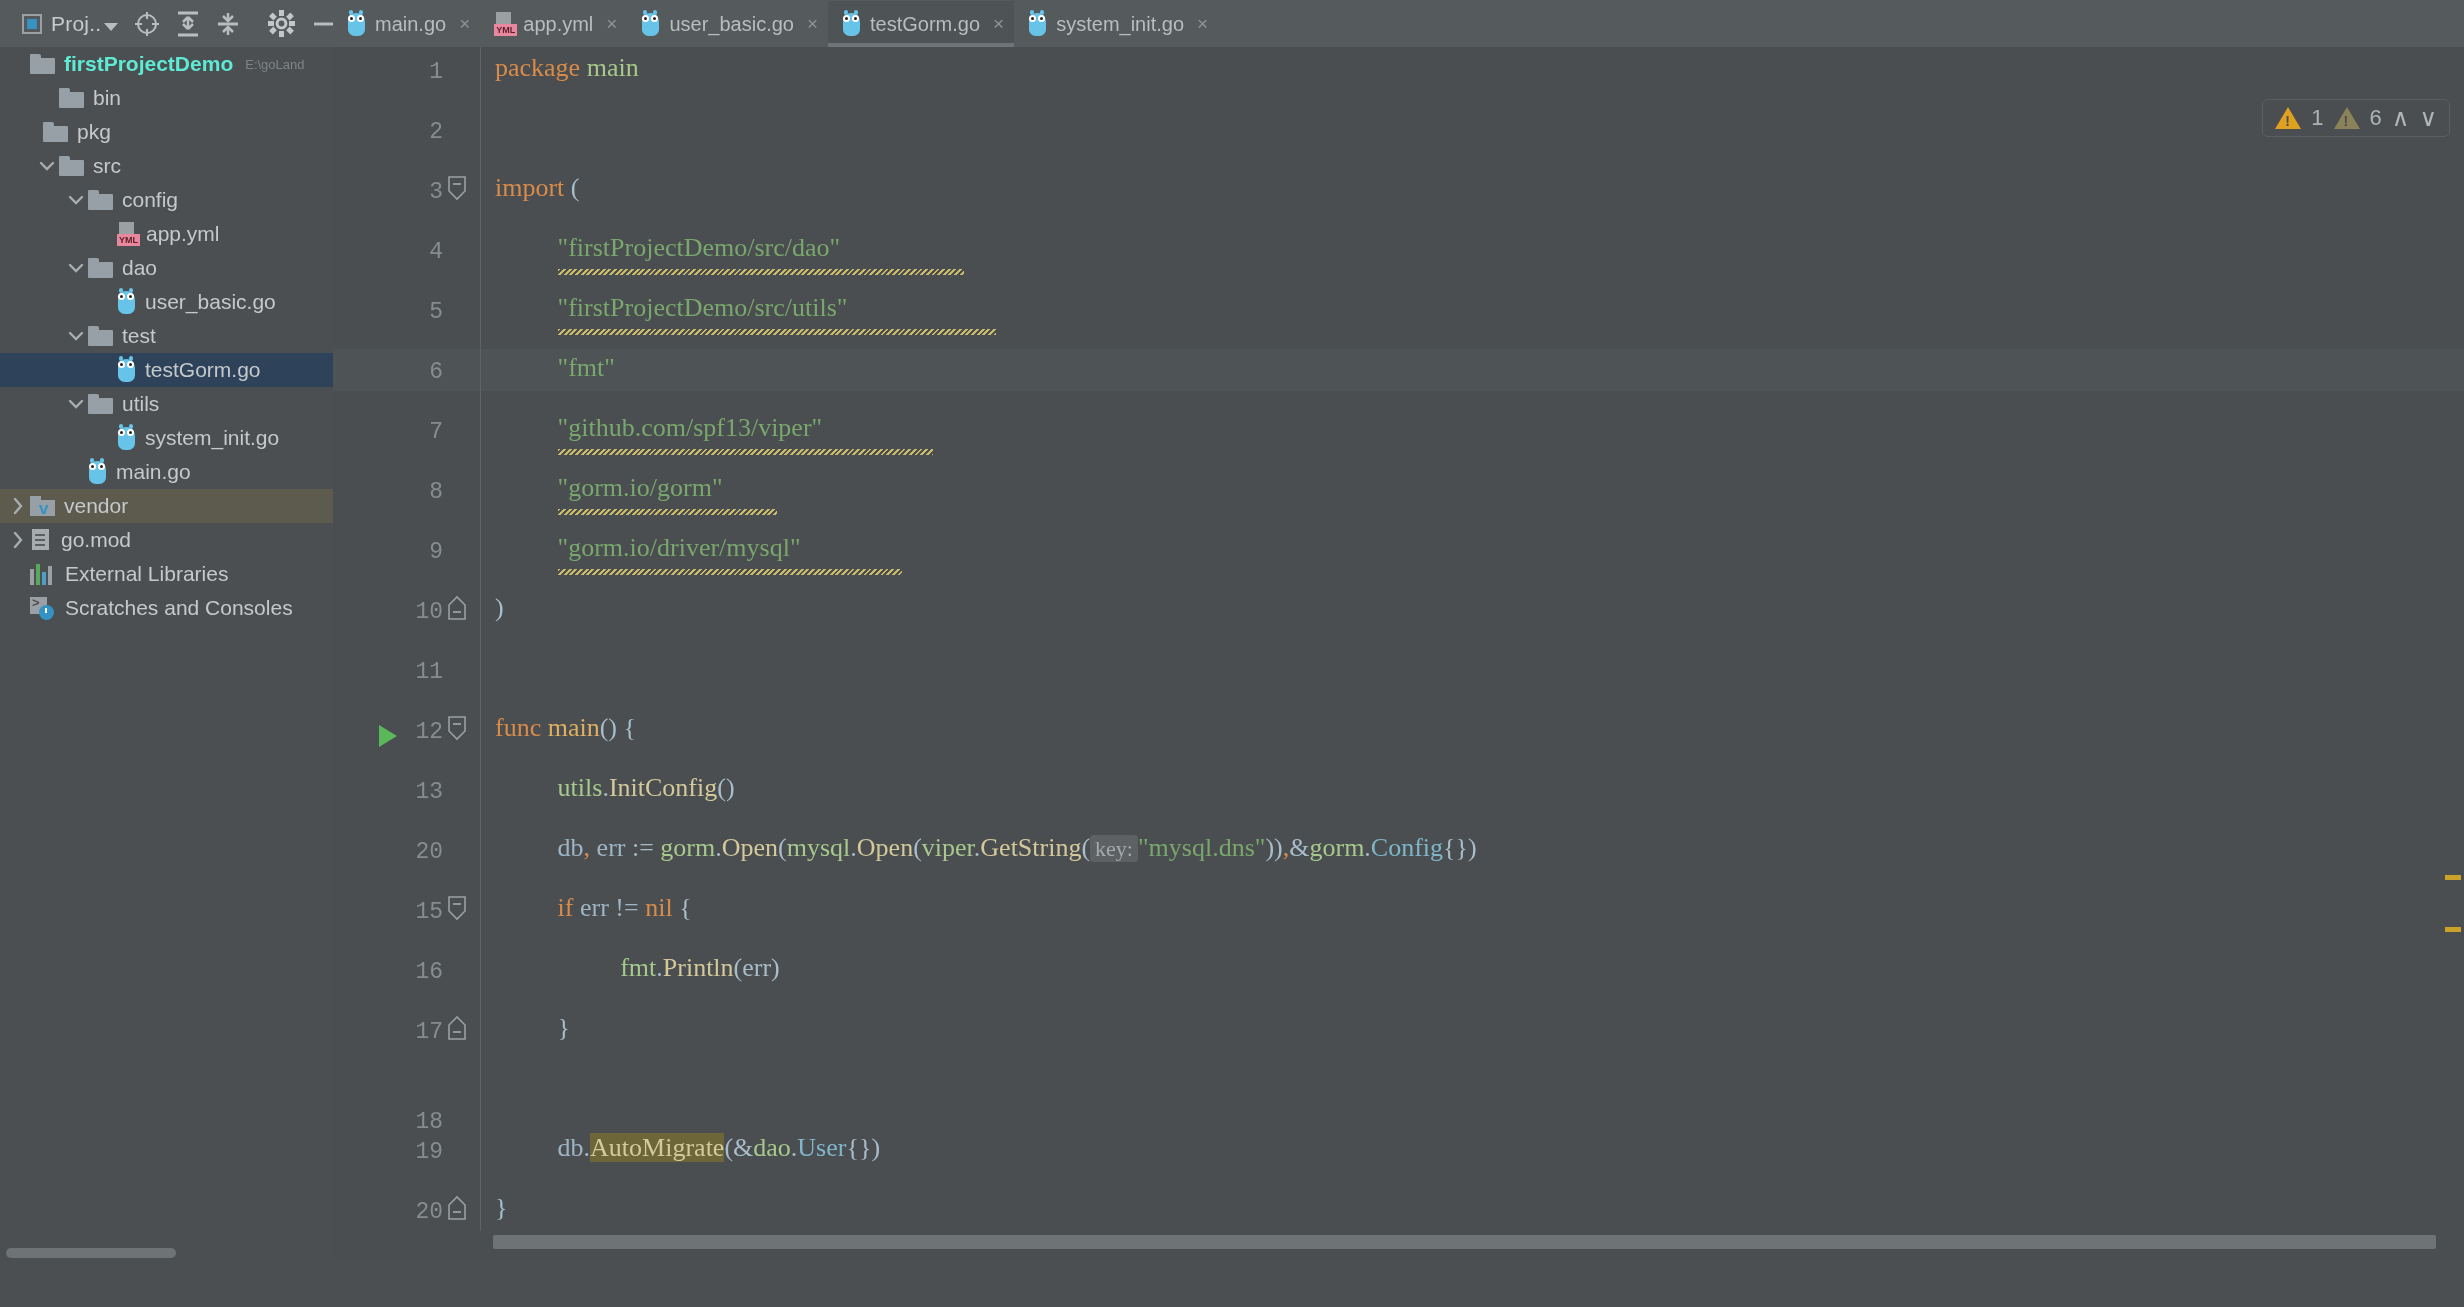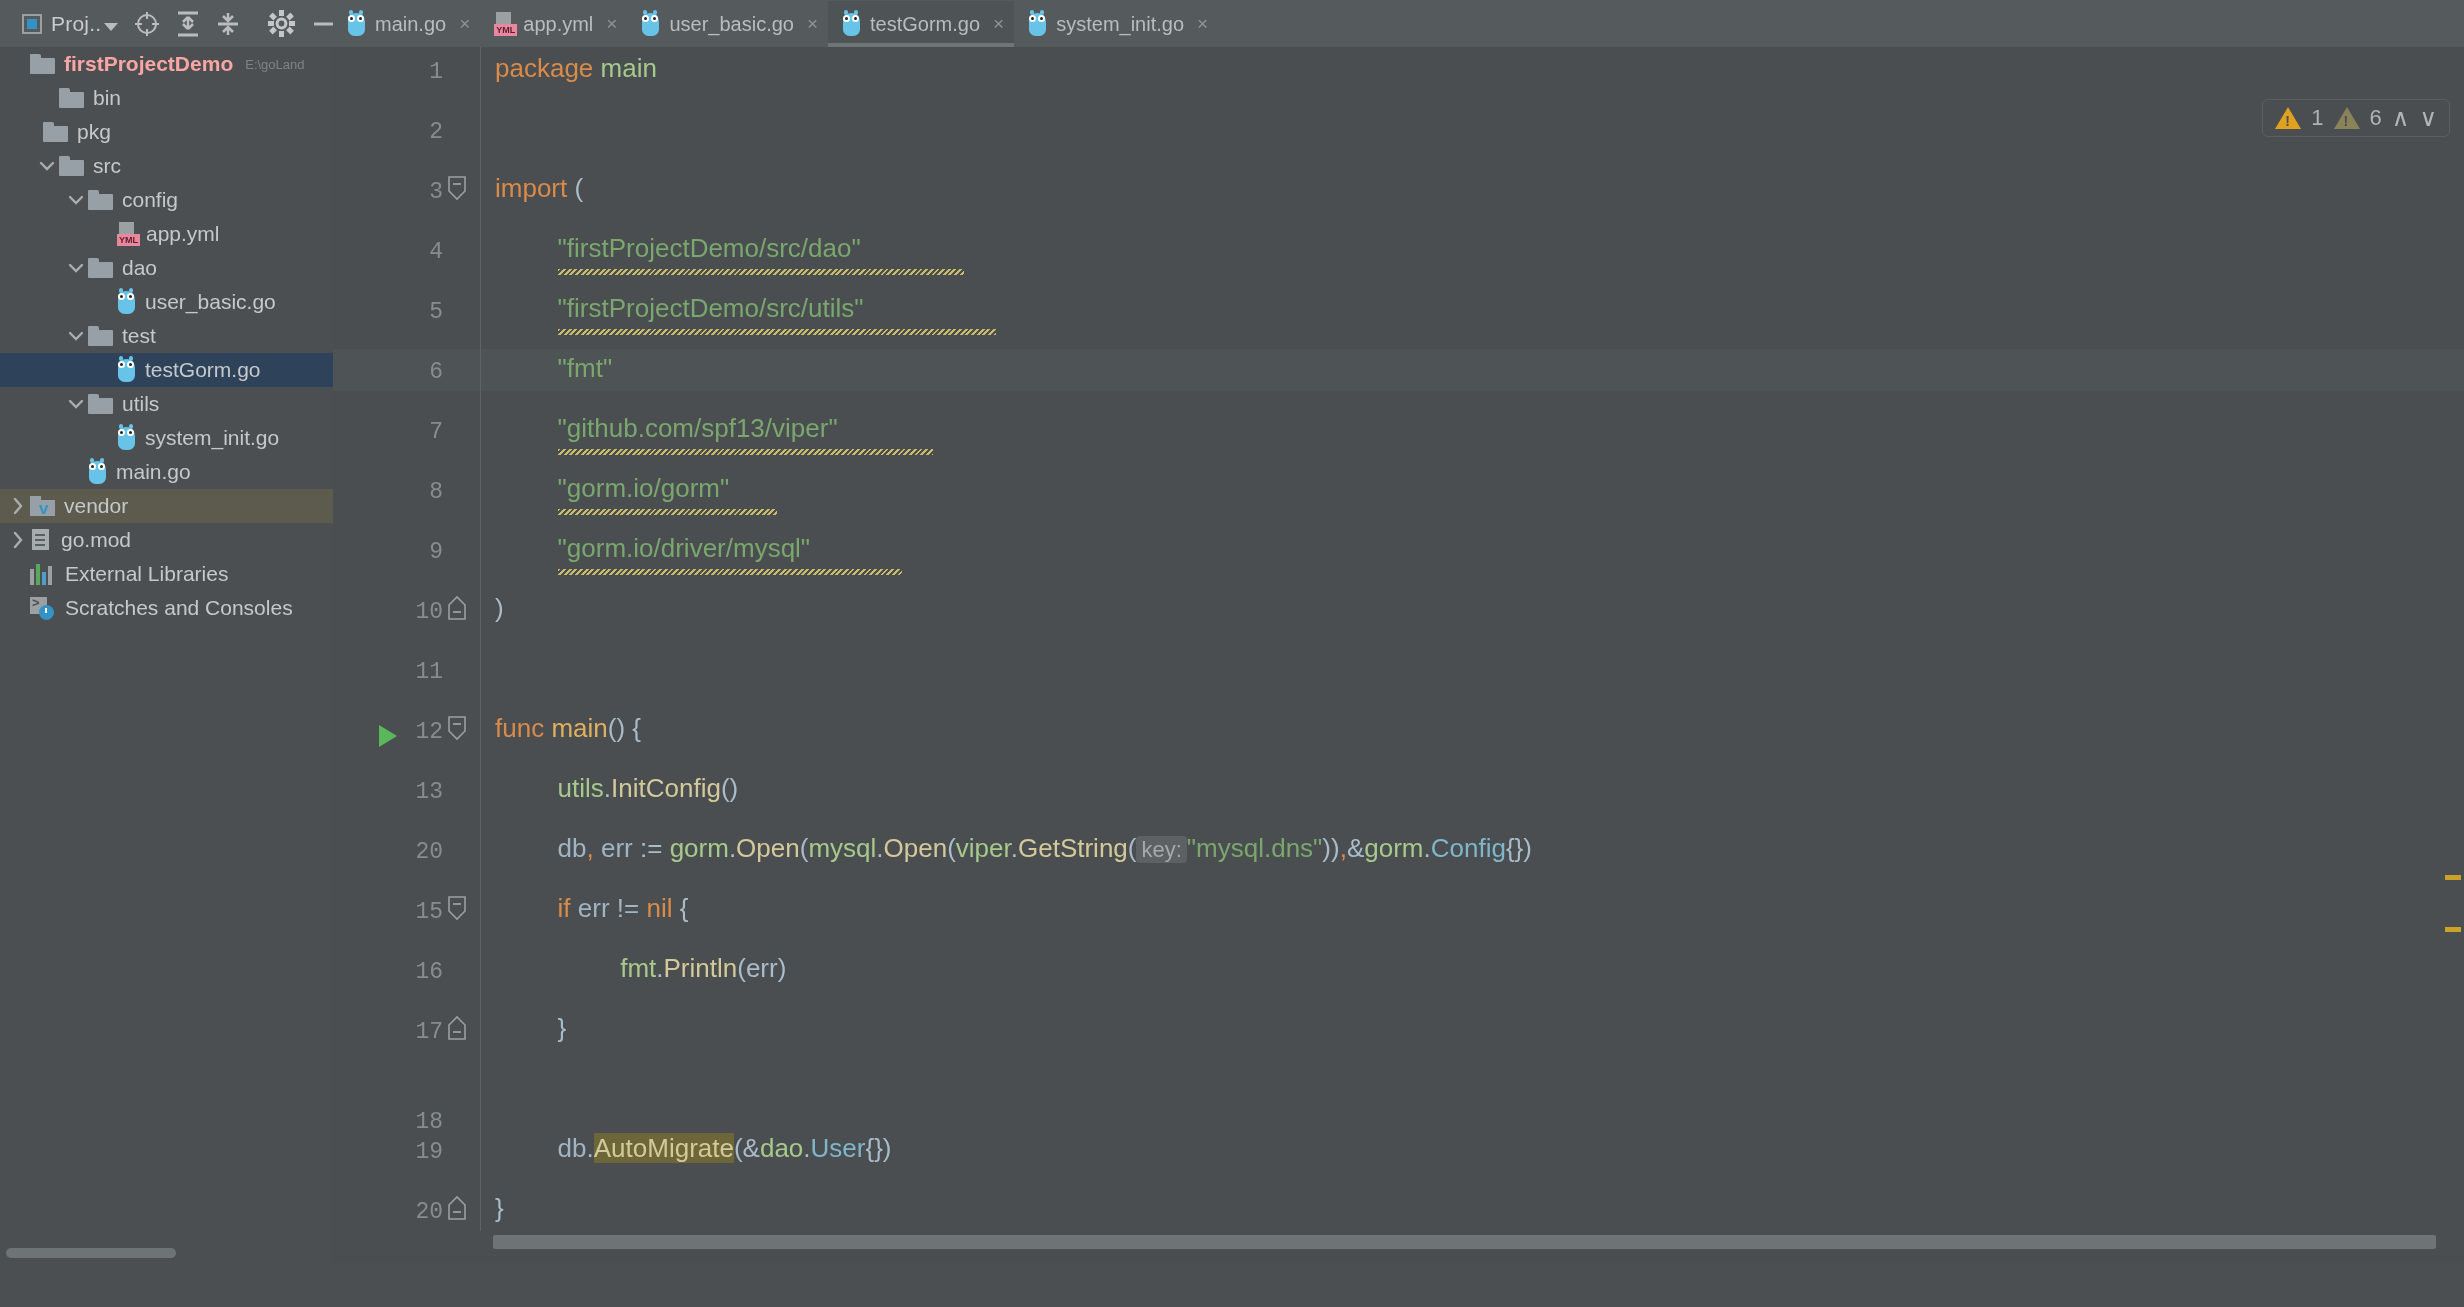--- a/index.html
+++ b/index.html
@@ -60,21 +60,21 @@
   }
   .prow.sel{background:#2e4259;}
   .prow.hov{background:#5d5a4e;}
   .arrow{width:24px;height:24px;flex:0 0 auto;display:flex;align-items:center;justify-content:center;}
   .arrow.blank{visibility:hidden;}
   .arrow svg{display:block;}
   .folder{width:25px;height:20px;flex:0 0 auto;position:relative;margin-right:9px;}
   .folder .tabf{position:absolute;left:0;top:0;width:11px;height:5px;background:#96a0a6;border-radius:1px 2px 0 0;}
   .folder .bodyf{position:absolute;left:0;top:4px;width:25px;height:16px;background:#96a0a6;border-radius:1px;}
   .lbl{margin-left:0;}
-  .lbl.bold{font-weight:bold;color:#fca5a5;}
+  .lbl.bold{font-weight:bold;color:#5eead4;}
   .path{color:#7e8385;font-size:13px;margin-left:12px;}
   .mod-ic{width:22px;height:24px;position:relative;margin-right:9px;flex:0 0 auto;}
   .mod-ic .p{position:absolute;left:2px;top:1px;width:17px;height:21px;background:#a7acae;}
   .mod-ic .l{position:absolute;left:5px;width:10px;height:2px;background:#595e60;}
   .extlib{width:26px;height:22px;position:relative;margin-right:9px;flex:0 0 auto;display:flex;align-items:flex-end;gap:2px;}
   .extlib b{display:block;width:4px;background:#9aa0a3;}
   .scr-ic{width:26px;height:24px;position:relative;margin-right:9px;flex:0 0 auto;}
   .scr-ic .sq{position:absolute;left:0;top:1px;width:17px;height:17px;background:#9aa0a3;}
   .scr-ic .sq:after{content:">";position:absolute;left:2px;top:-2px;color:#4b4f51;font-size:13px;font-weight:bold;}
   .scr-ic .clk{position:absolute;left:9px;top:9px;width:15px;height:15px;border-radius:50%;background:#3592c4;}
@@ -90,21 +90,21 @@
   .editor{position:absolute;left:333px;top:47px;right:0;bottom:46px;background:#4a4e50;overflow:hidden;}
   .gutter{position:absolute;left:0;top:0;width:148px;bottom:0;background:#4a4e50;}
   .gutter:after{content:"";position:absolute;right:0;top:0;bottom:30px;width:1px;background:#5e6365;}
   .code-area{position:absolute;left:148px;top:0;right:0;bottom:0;}
   .ln{
     position:absolute;left:0;width:110px;text-align:right;
     color:#878c8e;font-size:23px;font-family:"Liberation Mono", monospace;
   }
   .cline{
     position:absolute;left:0;white-space:pre;
-    font-family:Liberation Sans, sans-serif;font-size:26px;letter-spacing:0px;
+    font-family:Liberation Serif, serif;font-size:26px;letter-spacing:0px;
     color:#b8c4cc;
   }
   .t-kw{color:#d98b4a;}
   .t-str{color:#7aa76d;}
   .t-pkg{color:#a7c98c;}
   .t-fn{color:#d4c99a;}
   .t-type{color:#7fb6c9;}
   .t-id{color:#9fb4c4;}
   .t-punct{color:#a9bcca;}
   .t-comma{color:#d98b4a;}

